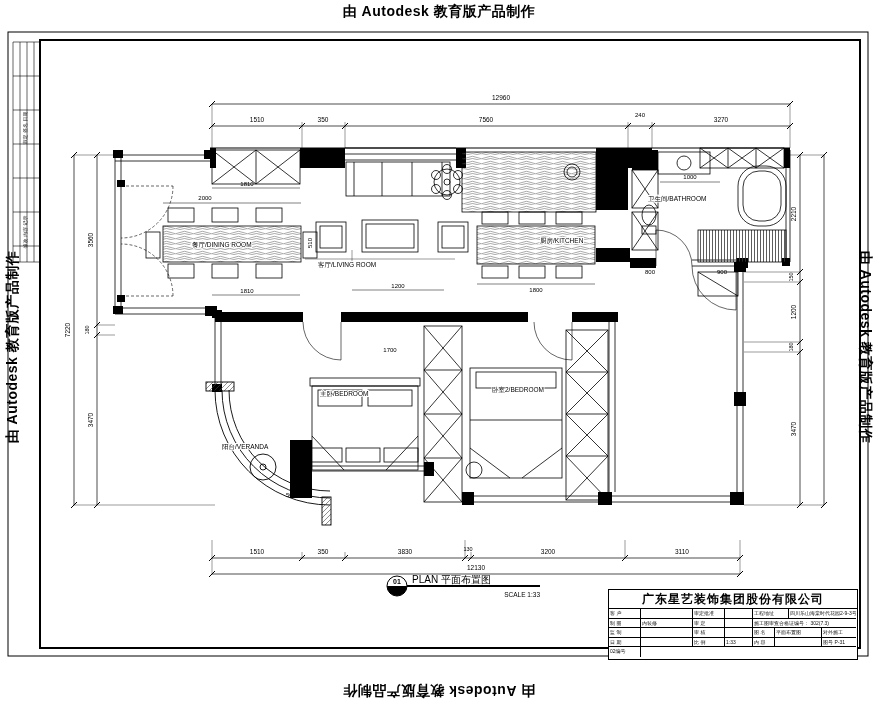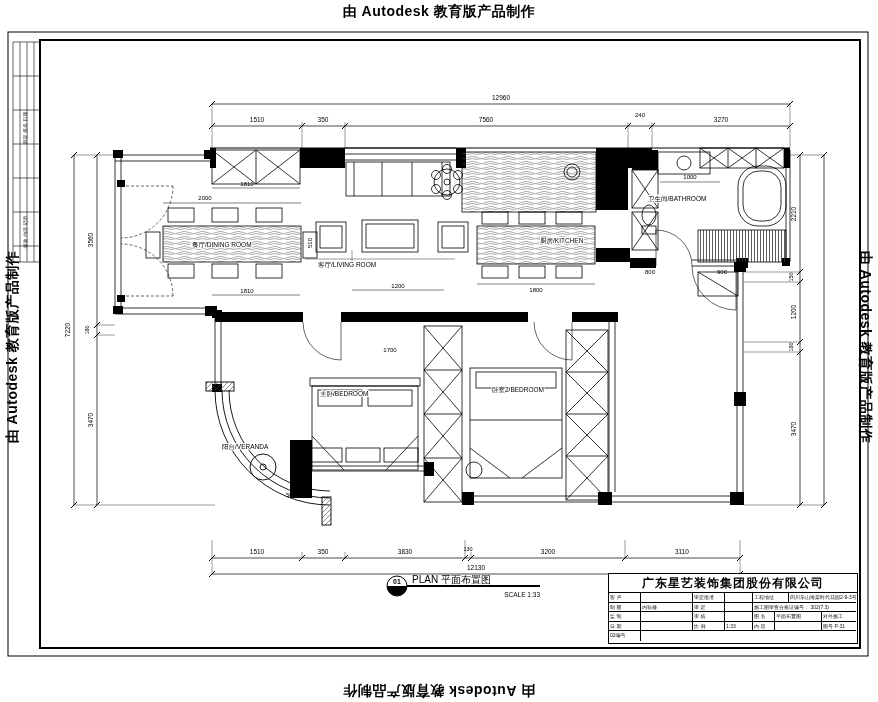--- a/index.html
+++ b/index.html
@@ -5,21 +5,21 @@
   html,body{margin:0;padding:0;background:#fff;width:878px;height:702px;overflow:hidden;
     font-family:"Liberation Sans", sans-serif;}
   #sheet{position:relative;width:878px;height:650px;background:#fff;}
   svg{position:absolute;left:0;top:0;}
   .stamp{position:absolute;width:230px;text-align:center;font-size:14px;font-weight:600;
     color:#000;letter-spacing:.5px;white-space:nowrap;}
   #stamp-top{left:324px;top:3px;}
   #stamp-bottom{left:324px;top:681px;transform:rotate(180deg);}
   #stamp-left{left:-102px;top:338px;transform:rotate(-90deg);}
   #stamp-right{left:750px;top:338px;transform:rotate(90deg);}
-  #titleblock{position:absolute;left:608px;top:573px;width:250px;height:71px;
+  #titleblock{position:absolute;left:608px;top:589px;width:250px;height:71px;
     border:1.5px solid #000;box-sizing:border-box;background:#fff;}
   #tb-company{height:19px;line-height:19px;text-align:center;font-size:12px;font-weight:bold;
     border-bottom:1px solid #000;letter-spacing:1px;box-sizing:border-box;}
   .tb-row{display:flex;height:9.6px;box-sizing:border-box;}
   .tb-cell{border-right:1px solid #000;border-bottom:1px solid #000;font-size:5px;
     line-height:9.4px;overflow:hidden;white-space:nowrap;padding-left:1px;color:#111;
     box-sizing:border-box;}
   .tb-cell:last-child{border-right:none;}
 </style>
 </head>

